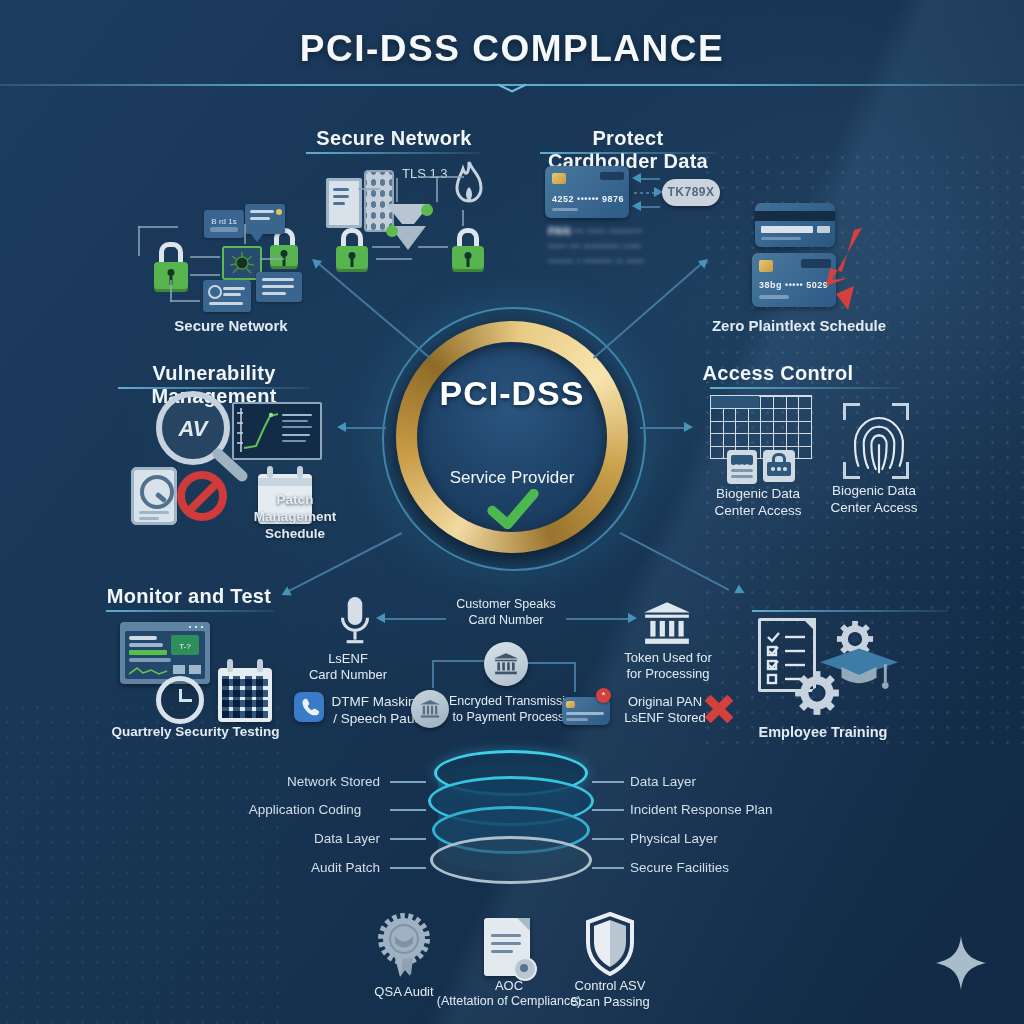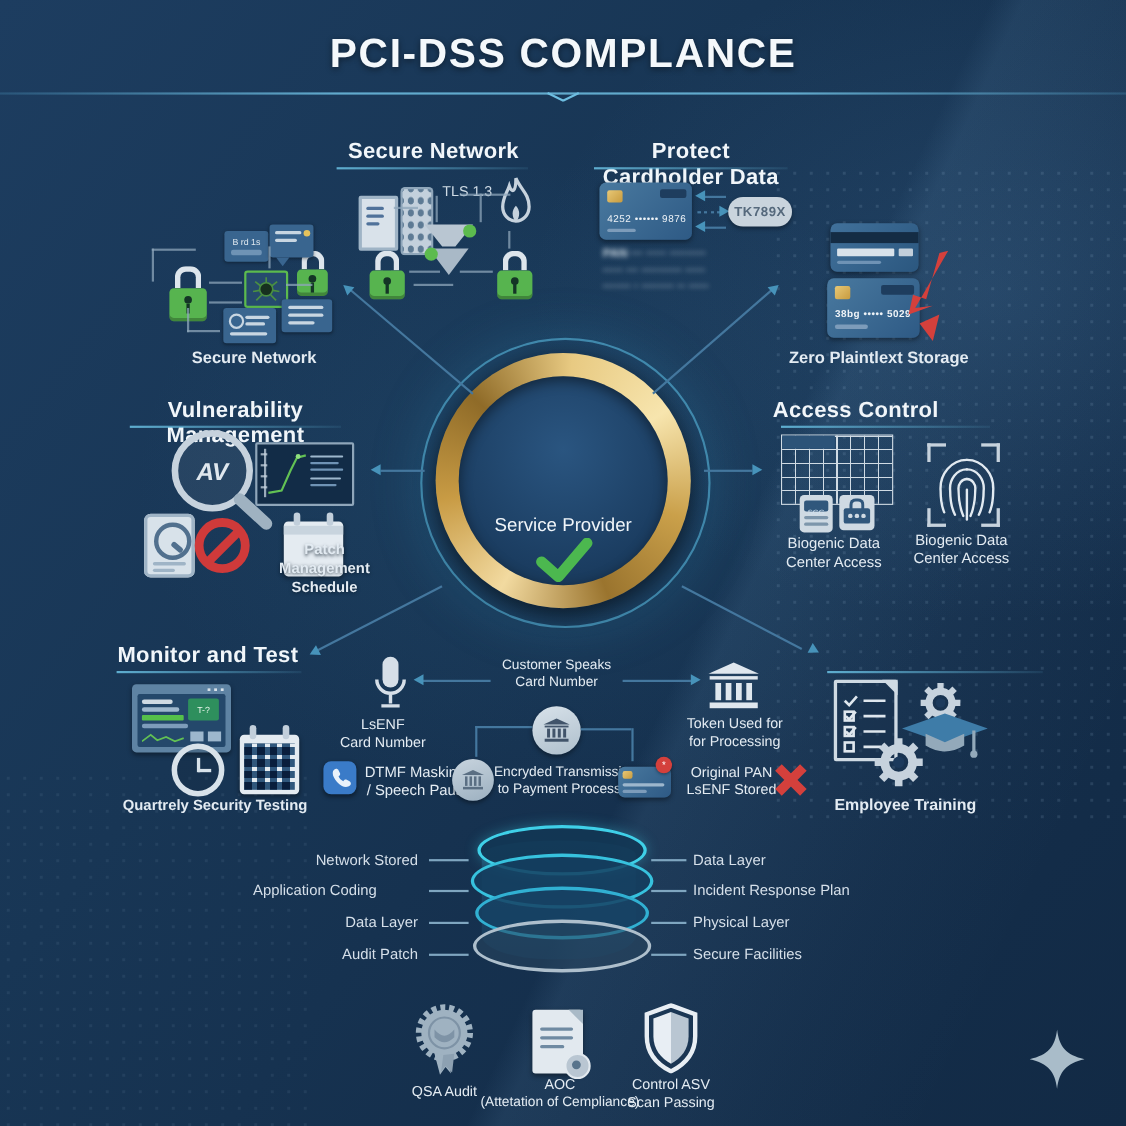--- a/index.html
+++ b/index.html
@@ -151,21 +151,21 @@
     <div class="netln" style="left:52px;top:104px;width:30px;height:2px;"></div>
   </div>
   <div class="abs cap" style="left:152px;top:317px;width:158px;font-size:15px;font-weight:bold;">Secure Network</div>
 
   <div class="abs h2" style="left:538px;top:127px;width:180px;">Protect Cardholder Data</div>
   <div class="abs uline" style="left:540px;top:152px;width:176px;"></div>
 
   <div class="card" style="left:545px;top:166px;width:84px;height:52px;">
     <div class="chip" style="left:7px;top:7px;width:14px;height:11px;"></div>
     <div class="abs" style="right:5px;top:6px;width:24px;height:8px;background:#1e3d5e;border-radius:2px;"></div>
-    <div class="abs" style="left:7px;top:28px;font-size:9px;letter-spacing:0.5px;color:#eef3f7;font-weight:normal;">4252 •••••• 9876</div>
+    <div class="abs" style="left:7px;top:28px;font-size:9px;letter-spacing:0.5px;color:#eef3f7;font-weight:bold;">4252 •••••• 9876</div>
     <div class="wline" style="left:7px;top:42px;width:26px;height:3px;background:#7d9cba;"></div>
   </div>
   <div class="cline abs" style="left:636px;top:178px;width:24px;"></div>
     <div class="arrL abs" style="left:632px;top:173px;"></div>
   <div class="cline abs" style="left:634px;top:192px;width:22px;background:repeating-linear-gradient(90deg,#44779e 0 3px,transparent 3px 6px);"></div>
     <div class="arrR abs" style="left:654px;top:187px;"></div>
   <div class="cline abs" style="left:636px;top:206px;width:24px;"></div>
     <div class="arrL abs" style="left:632px;top:201px;"></div>
   <div class="abs" style="left:662px;top:179px;width:58px;height:27px;border-radius:14px;background:#c9d4dd;box-shadow:0 2px 4px rgba(0,0,0,0.35);text-align:center;">
     <span style="font-size:12px;line-height:27px;color:#55697c;font-weight:bold;letter-spacing:0.5px;">TK789X</span>
@@ -185,21 +185,21 @@
   <div class="card" style="left:752px;top:253px;width:84px;height:54px;">
     <div class="chip" style="left:7px;top:7px;width:14px;height:12px;"></div>
     <div class="abs" style="right:5px;top:6px;width:30px;height:9px;background:#1e3d5e;border-radius:2px;"></div>
     <div class="abs" style="left:7px;top:27px;font-size:9px;letter-spacing:0.5px;color:#eef3f7;font-weight:bold;">38bg ••••• 5029</div>
     <div class="wline" style="left:7px;top:42px;width:30px;height:4px;background:#7d9cba;"></div>
   </div>
   <svg class="abs" style="left:818px;top:228px;" width="52" height="88" viewBox="0 0 52 88">
     <polygon points="44,0 14,52 30,50 8,58 12,40 24,44 36,2" fill="#d4403c"></polygon>
     <polygon points="18,66 36,58 30,82" fill="#d4403c"></polygon>
   </svg>
-  <div class="abs cap" style="left:710px;top:317px;width:178px;font-size:15px;font-weight:bold;">Zero Plaintlext Storage</div>
+  <div class="abs cap" style="left:710px;top:317px;width:178px;font-size:15px;font-weight:bold;">Zero Plaintlext Schedule</div>
 
   <div class="abs h2" style="left:118px;top:362px;width:192px;">Vulnerability Management</div>
   <div class="abs uline" style="left:118px;top:387px;width:192px;"></div>
 
   <svg class="abs" style="left:138px;top:390px;" width="130" height="95" viewBox="0 0 130 95">
     <circle cx="55" cy="38" r="34" fill="rgba(255,255,255,0.06)" stroke="#c6d2dd" stroke-width="6"></circle>
     <line x1="80" y1="64" x2="104" y2="86" stroke="#9fb2c1" stroke-width="11" stroke-linecap="round"></line>
     <text x="55" y="46" text-anchor="middle" font-size="22" font-style="italic" font-weight="bold" fill="#dfe7ee">AV</text>
   </svg>
   <div class="abs" style="left:232px;top:402px;width:86px;height:54px;background:#122c47;border:2px solid #8fa6ba;border-radius:2px;">
@@ -281,20 +281,21 @@
     </svg>
   </div>
   <div class="abs cap" style="left:818px;top:483px;width:112px;font-size:13.5px;">
     <div>Biogenic Data</div>
       <div>Center Access</div>
   </div>
 
   <div class="ring" style="left:382px;top:307px;width:260px;height:260px;border:2.5px solid rgba(72,152,188,0.85);box-shadow:0 0 45px rgba(50,130,170,0.30), inset 0 0 35px rgba(50,130,170,0.18);"></div>
   <div class="ring" style="left:396px;top:321px;width:232px;height:232px;background:conic-gradient(from 210deg,#f2daa0,#c89b44,#8f6b28,#e8ca82,#f7e5ae,#caa04a,#9a742e,#f2daa0);box-shadow:0 6px 18px rgba(0,0,0,0.5);"></div>
   <div class="ring" style="left:417px;top:342px;width:190px;height:190px;background:radial-gradient(circle at 50% 35%,#2a5580,#1b3d61 70%,#16334f);box-shadow:inset 0 4px 12px rgba(0,0,0,0.45);"></div>
+  <div class="abs" style="left:417px;top:374px;width:190px;text-align:center;font-size:34px;font-weight:bold;color:#ffffff;letter-spacing:1px;text-shadow:0 2px 4px rgba(0,0,0,0.5);">PCI-DSS</div>
   <div class="abs" style="left:417px;top:468px;width:190px;text-align:center;font-size:17px;color:#f0f5f9;">Service Provider</div>
   <svg class="abs" style="left:486px;top:489px;" width="54" height="40" viewBox="0 0 60 44">
     <path d="M7 24 L24 39 L53 5" stroke="#4cb84f" stroke-width="11" fill="none" stroke-linecap="round" stroke-linejoin="round"></path>
   </svg>
 
   <div class="cline abs" style="left:318px;top:262px;width:147px;transform:rotate(40.3deg);"></div>
   <div class="arrR abs" style="left:311px;top:257px;transform:rotate(220deg);"></div>
   <div class="cline abs" style="left:703px;top:262px;width:145px;transform:rotate(138.9deg);"></div>
   <div class="arrR abs" style="left:700px;top:257px;transform:rotate(-41deg);"></div>
   <div class="cline abs" style="left:346px;top:427px;width:40px;"></div>
@@ -485,21 +486,21 @@
   <div class="abs" style="left:428px;top:750px;width:160px;height:140px;">
     <div class="abs" style="left:10px;top:14px;width:140px;height:108px;background:linear-gradient(180deg,rgba(45,120,160,0.35),rgba(25,70,105,0.45));border-radius:50% 50% 45% 45%/12% 12% 20% 20%;"></div>
     <div class="ring" style="left:6px;top:0;width:148px;height:40px;border:3px solid #3fd0e8;background:rgba(18,55,85,0.85);box-shadow:0 0 12px rgba(63,208,232,0.35);"></div>
     <div class="ring" style="left:0px;top:26px;width:160px;height:44px;border:3px solid #37c2de;background:rgba(20,62,95,0.85);"></div>
     <div class="ring" style="left:4px;top:56px;width:152px;height:42px;border:3px solid #31b0d2;background:rgba(22,66,100,0.85);"></div>
     <div class="ring" style="left:2px;top:86px;width:156px;height:42px;border:3px solid #aebfcc;background:rgba(40,70,95,0.55);"></div>
   </div>
 
   <div class="abs sm" style="left:230px;top:774px;width:150px;text-align:right;font-size:13.5px;">Network Stored</div>
   <div class="dash" style="left:390px;top:781px;width:36px;"></div>
-  <div class="abs sm" style="left:230px;top:802px;width:150px;text-align:left;font-size:13.5px;">Application Coding</div>
+  <div class="abs sm" style="left:230px;top:802px;width:150px;text-align:center;font-size:13.5px;">Application Coding</div>
   <div class="dash" style="left:390px;top:809px;width:36px;"></div>
   <div class="abs sm" style="left:230px;top:831px;width:150px;text-align:right;font-size:13.5px;">Data Layer</div>
   <div class="dash" style="left:390px;top:838px;width:36px;"></div>
   <div class="abs sm" style="left:230px;top:860px;width:150px;text-align:right;font-size:13.5px;">Audit Patch</div>
   <div class="dash" style="left:390px;top:867px;width:36px;"></div>
 
   <div class="abs sm" style="left:630px;top:774px;width:160px;font-size:13.5px;">Data Layer</div>
   <div class="dash" style="left:592px;top:781px;width:32px;"></div>
   <div class="abs sm" style="left:630px;top:802px;width:170px;font-size:13.5px;">Incident Response Plan</div>
   <div class="dash" style="left:592px;top:809px;width:32px;"></div>

